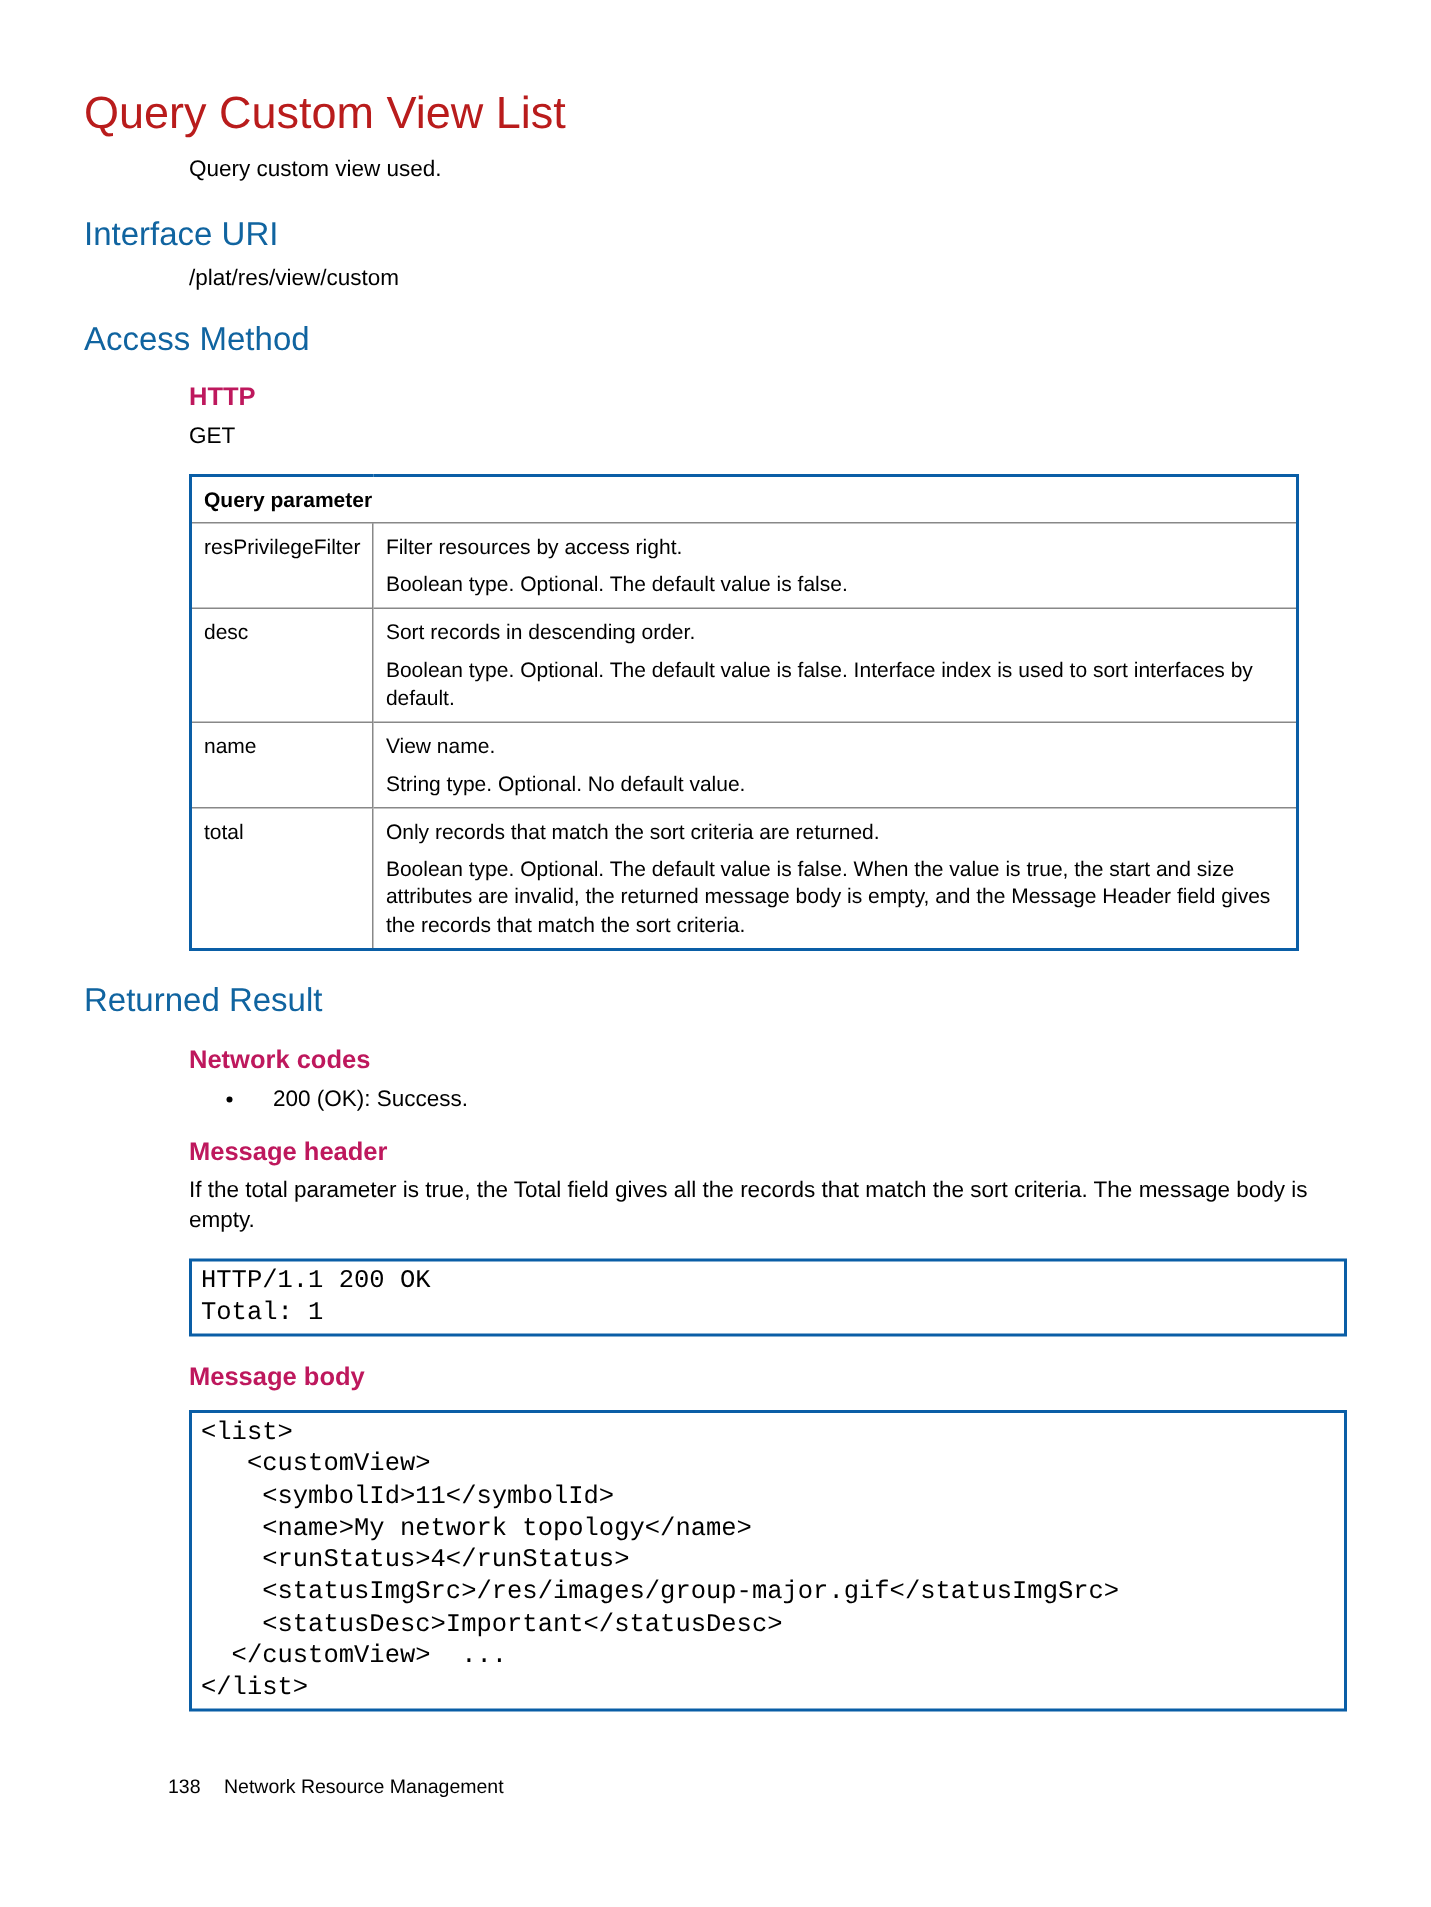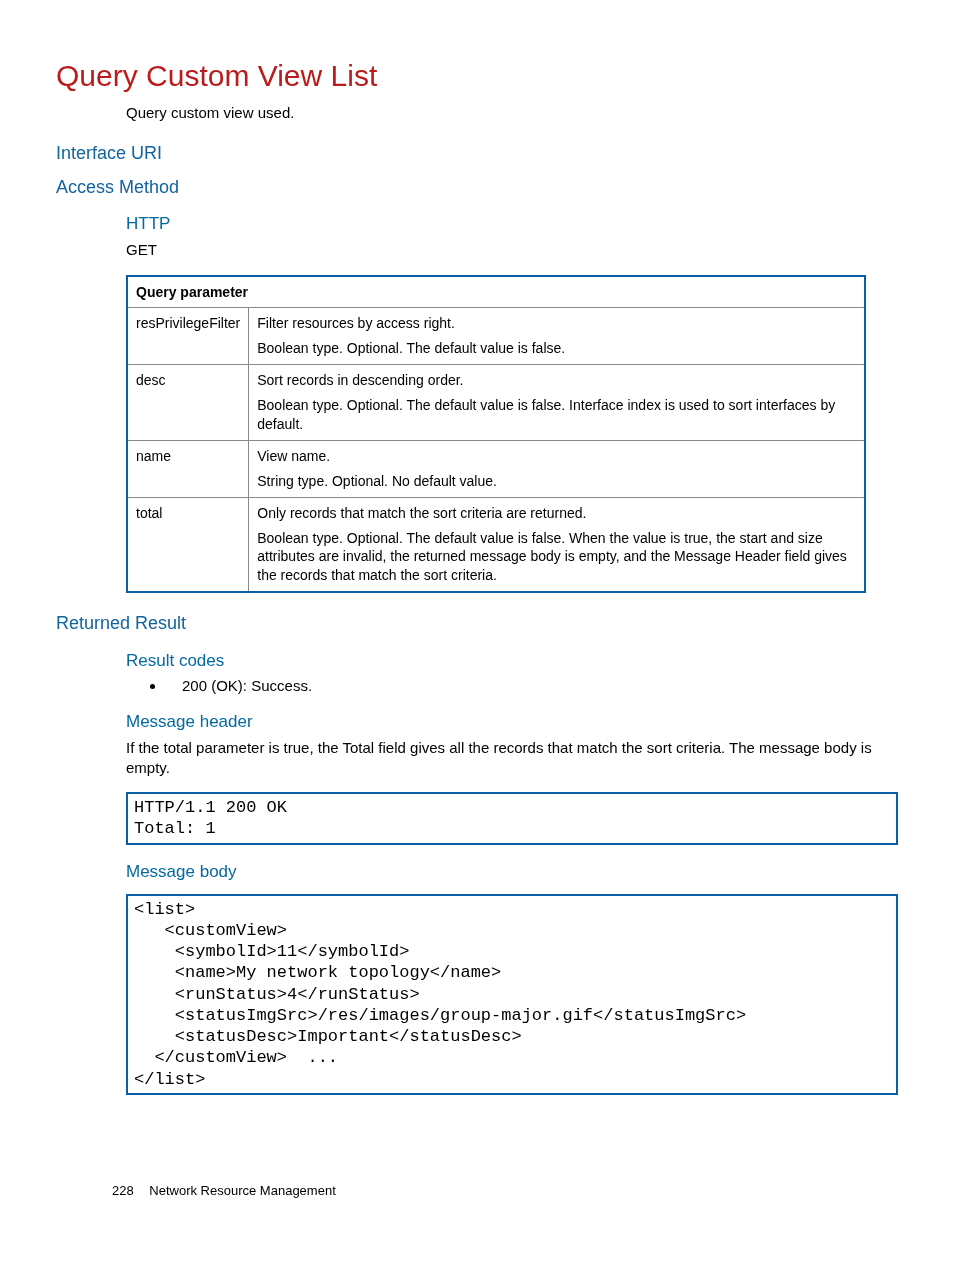--- a/index.html
+++ b/index.html
@@ -21,26 +21,26 @@
   }
   .indent {
     padding-left: 70px;
   }
   .intro {
     margin: 2px 0 18px 0;
   }
   h2.section {
     color: #1064a0;
     font-weight: 300;
-    font-size: 18px;
+    font-size: 22px;
     margin: 10px 0 6px 0;
   }
   h3.sub {
-    color: #0369a1;
-    font-weight: 400;
+    color: #be185d;
+    font-weight: 700;
     font-size: 17px;
     margin: 14px 0 4px 0;
   }
   .plain {
     margin: 2px 0 14px 0;
   }
   table.params {
     border-collapse: collapse;
     width: 740px;
     border-left: 2px solid #0a5ea6;
@@ -105,20 +105,23 @@
 </head>
 <body>
 <div class="page-wrap">
 
 <h1 class="page-title">Query Custom View List</h1>
 <div class="indent">
   <p class="intro">Query custom view used.</p>
 </div>
 
 <h2 class="section">Interface URI</h2>
+<div class="indent">
+  <p class="plain">/plat/res/view/custom</p>
+</div>
 
 <h2 class="section">Access Method</h2>
 <div class="indent">
   <h3 class="sub">HTTP</h3>
   <p class="plain">GET</p>
 
 
   <table class="params">
     <thead>
       <tr>
@@ -153,21 +156,21 @@
           <p>Only records that match the sort criteria are returned.</p>
           <p>Boolean type. Optional. The default value is false. When the value is true, the start and size attributes are invalid, the returned message body is empty, and the Message Header field gives the records that match the sort criteria.</p>
         </td>
       </tr>
     </tbody>
   </table>
 </div>
 
 <h2 class="section">Returned Result</h2>
 <div class="indent">
-  <h3 class="sub">Result codes</h3>
+  <h3 class="sub">Network codes</h3>
   <ul class="bullets">
     <li>200 (OK): Success.</li>
   </ul>
 
   <h3 class="sub">Message header</h3>
   <p class="plain">If the total parameter is true, the Total field gives all the records that match the sort criteria. The message body is empty.</p>
   <pre class="codebox">HTTP/1.1 200 OK
 Total: 1</pre>
 
   <h3 class="sub">Message body</h3>
@@ -176,17 +179,17 @@
     &lt;symbolId&gt;11&lt;/symbolId&gt;
     &lt;name&gt;My network topology&lt;/name&gt;
     &lt;runStatus&gt;4&lt;/runStatus&gt;
     &lt;statusImgSrc&gt;/res/images/group-major.gif&lt;/statusImgSrc&gt;
     &lt;statusDesc&gt;Important&lt;/statusDesc&gt;
   &lt;/customView&gt;  ...
 &lt;/list&gt;</pre>
 </div>
 
 <div class="footer">
-  <span class="pgnum">228</span>
+  <span class="pgnum">138</span>
   <span>Network Resource Management</span>
 </div>
 
 </div>
 
 </body></html>

